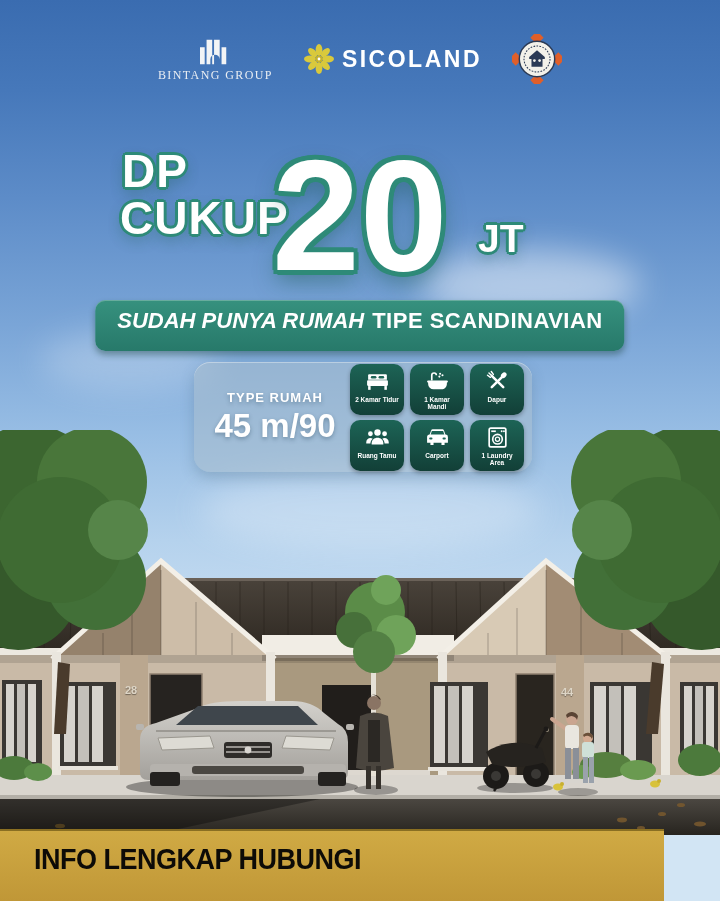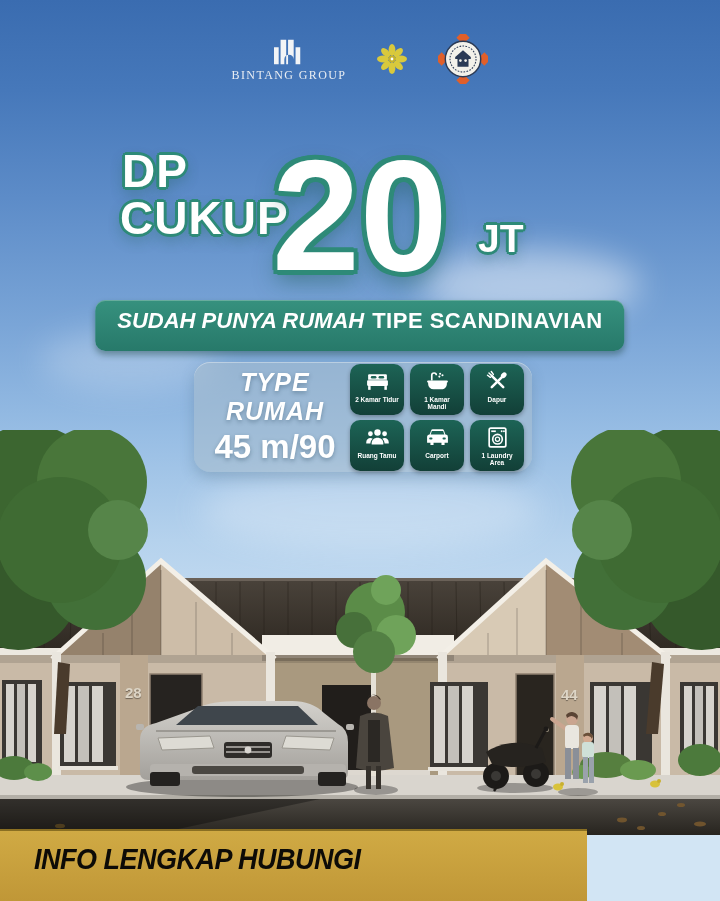--- a/index.html
+++ b/index.html
@@ -38,37 +38,37 @@
     background:linear-gradient(180deg,#36917e,var(--banner-green,#27796a));
     border-radius:10px;padding:8px 22px 17px;white-space:nowrap;color:#fff;font-size:22px;
     box-shadow:0 4px 6px rgba(20,60,52,.4), inset 0 1px 0 rgba(255,255,255,.25);}
   .banner .it{font-style:italic;font-weight:700;margin-right:8px;}
   .banner .bd{font-weight:800;letter-spacing:.5px;}
   
   .card{position:absolute;top:362px;left:194px;width:338px;height:110px;border-radius:16px;
     background:rgba(168,188,202,.5);box-shadow:0 6px 14px rgba(60,90,110,.25), inset 0 1px 0 rgba(255,255,255,.35);
     display:flex;align-items:center;padding:0 6px;box-sizing:border-box;}
   .card-left{width:150px;text-align:center;color:#fff;text-shadow:0 2px 4px rgba(40,70,90,.4);}
-  .card-title{font-size:25px;font-style:italic;font-weight:600;letter-spacing:1px;}
+  .card-title{font-size:13px;font-weight:600;letter-spacing:1px;}
   .card-size{font-size:33px;font-weight:800;margin-top:2px;}
   .tiles{display:grid;grid-template-columns:repeat(3,54px);grid-auto-rows:51px;gap:5px 6px;}
   .tile{background:linear-gradient(180deg,#1d6456,var(--tile-green,#123f37));border-radius:10px;
     display:flex;flex-direction:column;align-items:center;justify-content:flex-start;padding-top:5px;box-sizing:border-box;
     box-shadow:0 2px 4px rgba(0,0,0,.3);}
   .tile svg{width:25px;height:25px;}
   .tlabel{font-size:6.5px;font-weight:700;color:#fff;text-align:center;line-height:1.15;margin-top:2px;width:46px;}
   
   .scene{position:absolute;top:430px;left:0;width:720px;height:405px;}
-  .house-num{position:absolute;color:#ddd5c6;font-size:15px;font-weight:700;text-shadow:0 1px 1px rgba(0,0,0,.4);}
+  .house-num{position:absolute;color:#ddd5c6;font-size:11px;font-weight:700;text-shadow:0 1px 1px rgba(0,0,0,.4);}
   .num-28{top:684px;left:125px;}
   .num-29{top:686px;left:561px;}
   
-  .footer{position:absolute;bottom:0;left:0;width:587px;height:70px;z-index:5;
+  .footer{position:absolute;bottom:0;left:0;width:664px;height:70px;z-index:5;
     background:linear-gradient(180deg,#d0aa44,var(--gold,#c09737));
-    border-top:2px solid #8a6f22;display:flex;align-items:flex-start;font-style:italic;}
+    border-top:2px solid #8a6f22;display:flex;align-items:flex-start;}
   .footer-text{margin:12px 0 0 34px;font-size:27px;font-weight:800;color:#0d0b07;letter-spacing:-.5px;transform:scaleY(1.08);transform-origin:top;}
 </style>
 </head>
 <body>
 
 <div class="poster">
 
   <div class="cloud" style="top:250px;left:420px;width:220px;height:70px;"></div>
   <div class="cloud" style="top:330px;left:40px;width:180px;height:60px;opacity:.5;"></div>
   <div class="cloud" style="top:470px;left:200px;width:340px;height:80px;opacity:.6;"></div>
@@ -88,20 +88,21 @@
           <ellipse cx="7" cy="16" rx="6" ry="3.4"></ellipse>
             <ellipse cx="25" cy="16" rx="6" ry="3.4"></ellipse>
           <ellipse cx="9.6" cy="9.6" rx="3.2" ry="5.6" transform="rotate(-45 9.6 9.6)"></ellipse>
           <ellipse cx="22.4" cy="9.6" rx="3.2" ry="5.6" transform="rotate(45 22.4 9.6)"></ellipse>
           <ellipse cx="9.6" cy="22.4" rx="3.2" ry="5.6" transform="rotate(45 9.6 22.4)"></ellipse>
           <ellipse cx="22.4" cy="22.4" rx="3.2" ry="5.6" transform="rotate(-45 22.4 22.4)"></ellipse>
         </g>
         <circle cx="16" cy="16" r="3.6" fill="#c4b22c"></circle>
           <circle cx="16" cy="16" r="1.4" fill="#fff"></circle>
       </svg>
+      <span class="sicoland-name">SICOLAND</span>
     </div>
     <svg width="50" height="50" viewBox="0 0 48 48">
       <g fill="#e05f2a">
         <rect x="19.5" y="-1" width="9" height="9" transform="rotate(45 24 3.5)"></rect>
         <rect x="19.5" y="40" width="9" height="9" transform="rotate(45 24 44.5)"></rect>
         <rect x="-1" y="19.5" width="9" height="9" transform="rotate(45 3.5 24)"></rect>
         <rect x="40" y="19.5" width="9" height="9" transform="rotate(45 44.5 24)"></rect>
       </g>
       <circle cx="24" cy="24" r="17" fill="#f3f1ea" stroke="#2b3a55" stroke-width="1.4"></circle>
       <circle cx="24" cy="24" r="12.5" fill="none" stroke="#2b3a55" stroke-width="1" stroke-dasharray="1.6 1.3"></circle>

